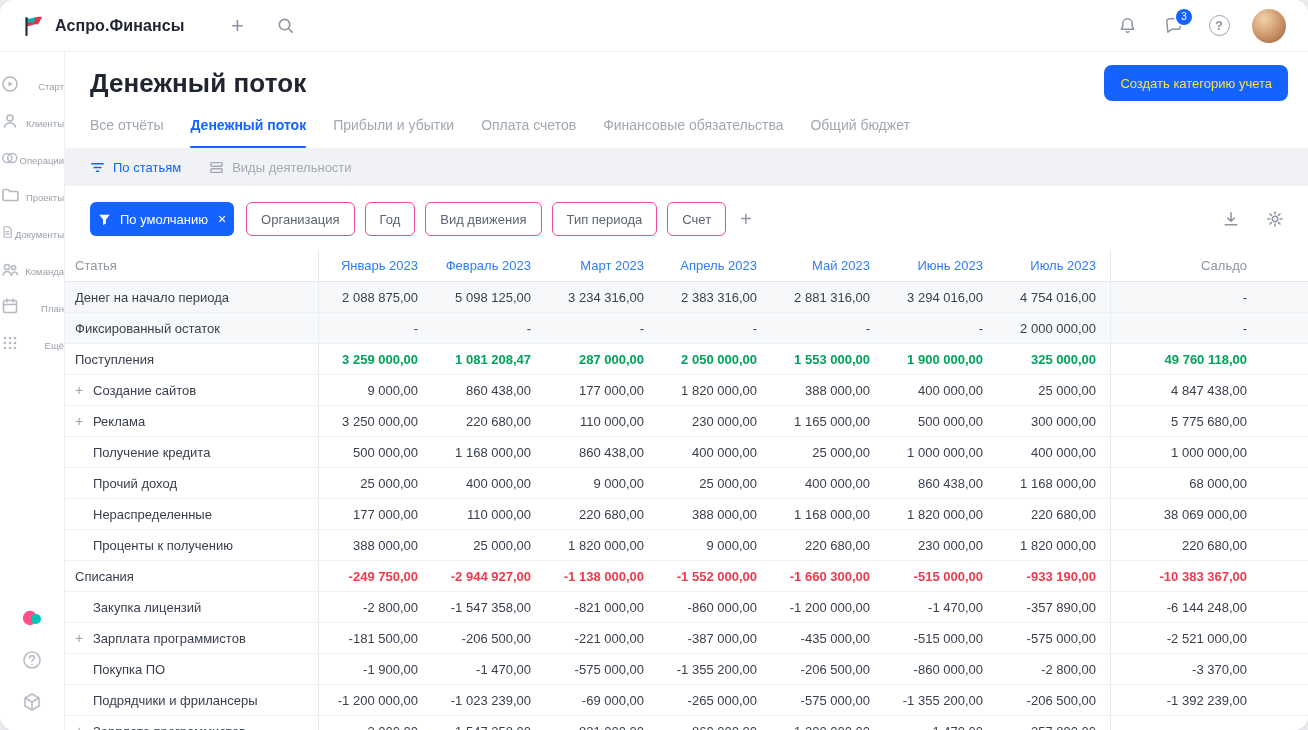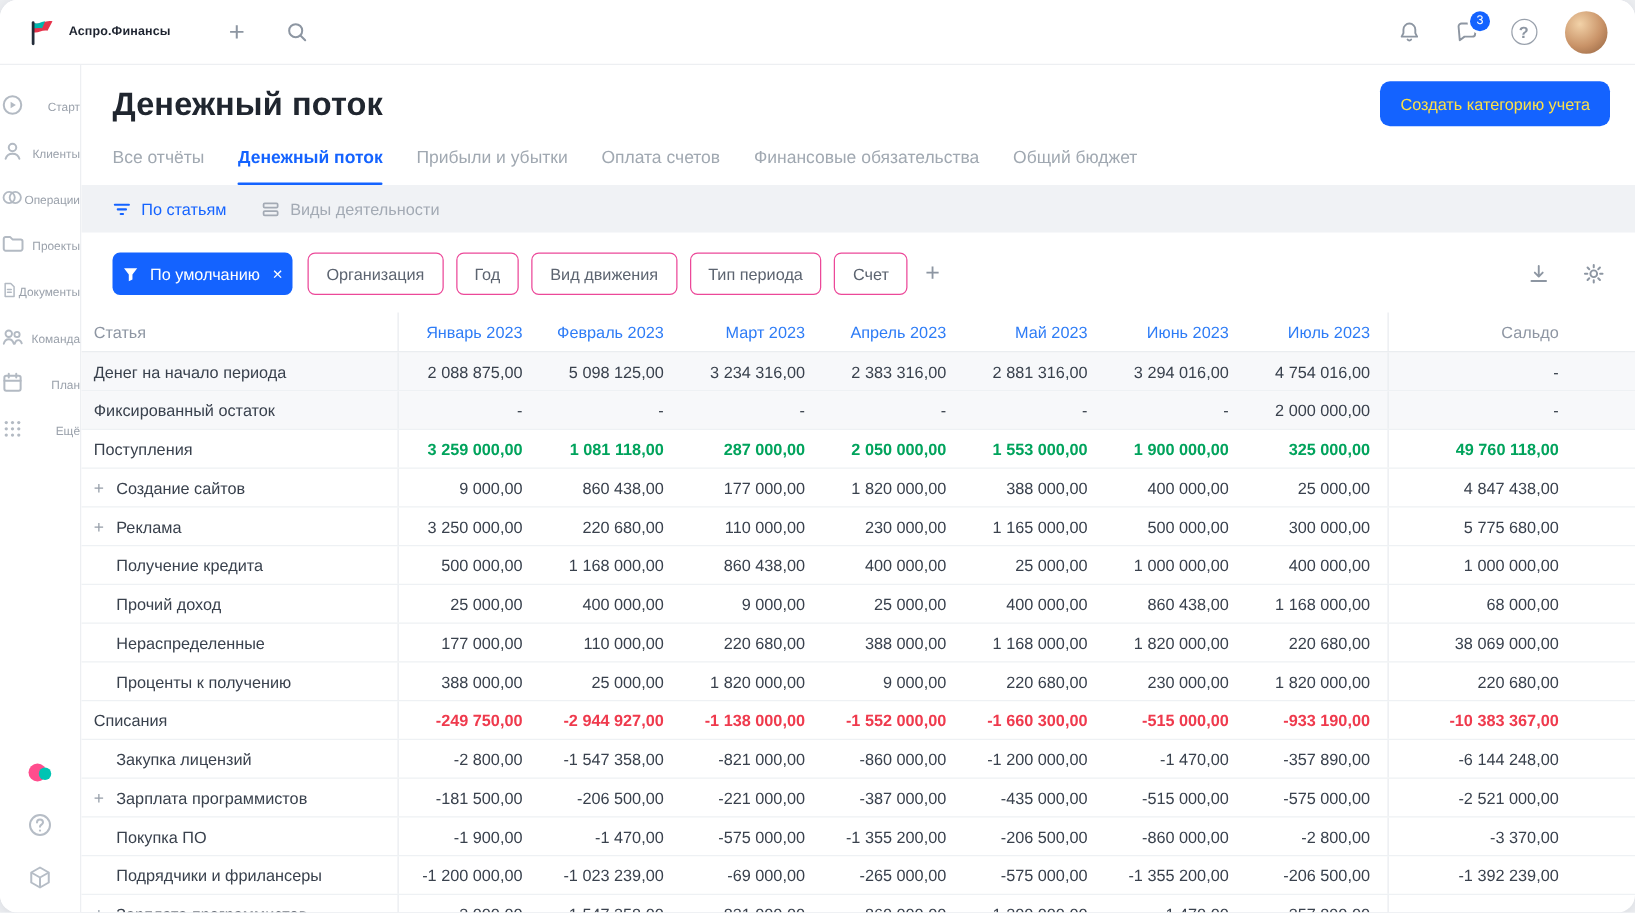--- a/index.html
+++ b/index.html
@@ -14,21 +14,21 @@
   }
   *{box-sizing:border-box;margin:0;padding:0;}
   html,body{margin:0;padding:0;background:#eceef1;}
   body{font-family:"Liberation Sans","DejaVu Sans",sans-serif;color:var(--txt);}
   .app{width:1308px;height:730px;background:#fff;border-radius:14px;overflow:hidden;position:relative;margin:0 auto;box-shadow:0 2px 10px rgba(20,30,50,.08);}
 
   
   .topbar{height:52px;display:flex;align-items:center;padding:0 22px;border-bottom:1px solid #edeff2;background:#fff;}
   .logo{width:24px;height:24px;display:inline-block;}
   .logo svg{width:100%;height:100%;display:block;}
-  .brand{font-size:10px;font-weight:700;color:#1e2430;margin-left:9px;letter-spacing:.1px;}
+  .brand{font-size:16px;font-weight:700;color:#1e2430;margin-left:9px;letter-spacing:.1px;}
   .tb-icon{background:none;border:none;cursor:pointer;color:#8d96a2;display:inline-flex;align-items:center;justify-content:center;width:26px;height:26px;position:relative;}
   .tb-icon svg{width:19px;height:19px;}
   .tb-plus{font-size:22px;line-height:1;color:#8d96a2;margin-left:40px;font-weight:400;}
   .tb-search{margin-left:22px;}
   .tb-right{margin-left:auto;display:flex;align-items:center;gap:20px;}
   .badge{position:absolute;top:-4px;right:-6px;min-width:16px;height:16px;border-radius:8px;background:var(--accent);color:#fff;font-size:10px;line-height:16px;text-align:center;box-shadow:0 0 0 2px #fff;padding:0 3px;}
   .help-circle{width:21px;height:21px;border:1.6px solid #99a1ac;border-radius:50%;font-size:13px;color:#8d96a2;display:inline-flex;align-items:center;justify-content:center;font-weight:700;}
   .avatar{width:34px;height:34px;border-radius:50%;background:radial-gradient(circle at 35% 30%,#f2d2a8,#c99368 55%,#8f5f3d);display:inline-block;cursor:pointer;}
 
   
@@ -344,21 +344,21 @@
             <div class="cell num">-</div>
             <div class="cell num">-</div>
             <div class="cell num">2 000 000,00</div>
             <div class="cell num saldo">-</div>
           </div>
           <div class="trow in">
             <div class="cell label-cell first">
               <span>Поступления</span>
             </div>
             <div class="cell num">3 259 000,00</div>
-            <div class="cell num">1 081 118,00</div>
+            <div class="cell num">1 081 208,47</div>
             <div class="cell num">287 000,00</div>
             <div class="cell num">2 050 000,00</div>
             <div class="cell num">1 553 000,00</div>
             <div class="cell num">1 900 000,00</div>
             <div class="cell num">325 000,00</div>
             <div class="cell num saldo">49 760 118,00</div>
           </div>
           <div class="trow item">
             <div class="cell label-cell first">
               <span class="plus">+</span>

